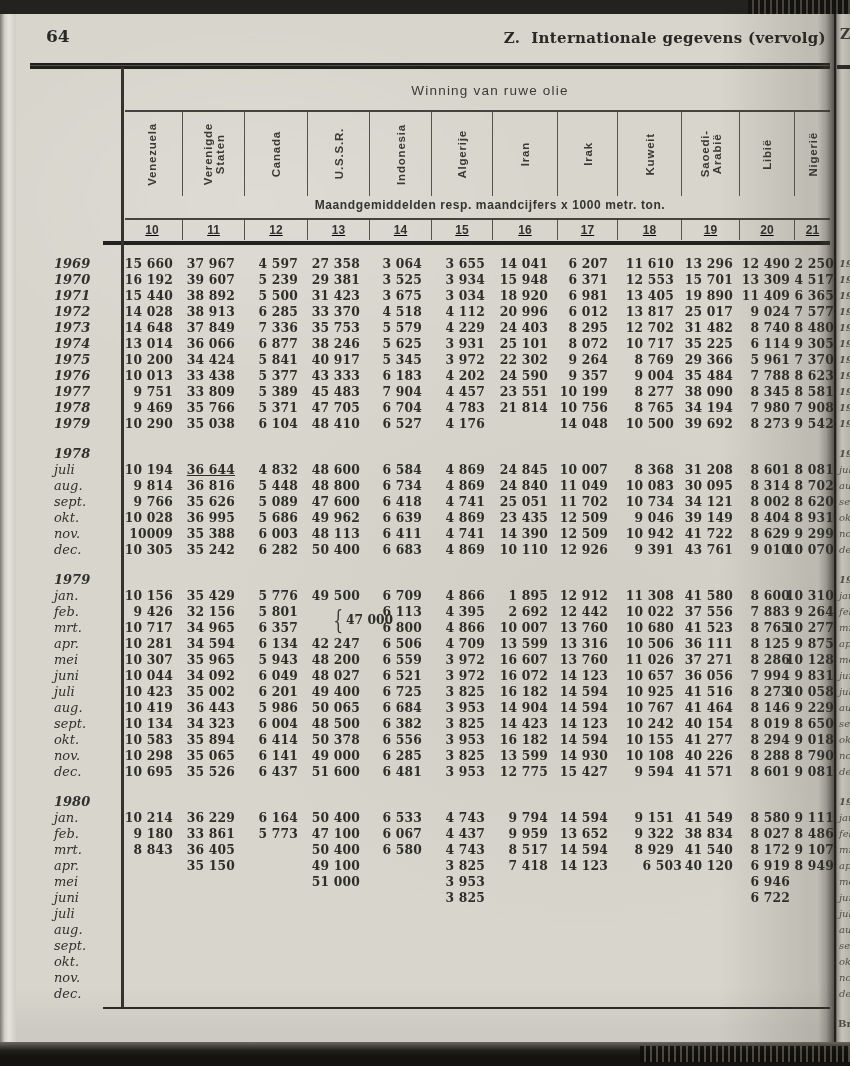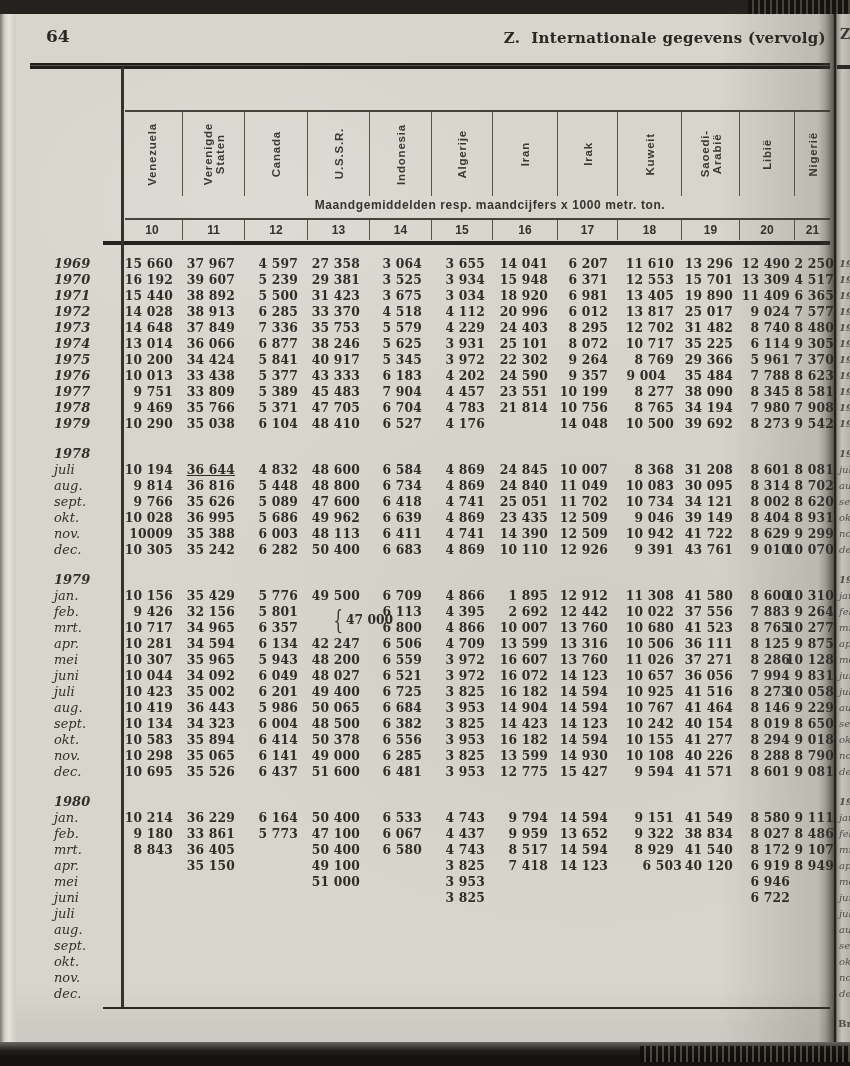--- a/index.html
+++ b/index.html
@@ -39,21 +39,21 @@
   .title-rule{position:absolute;left:125px;top:110px;width:705px;height:2px;background:#45433c;}
   .hdr-band{position:absolute;left:122px;top:112px;width:708px;height:84px;display:flex;}
   .hcell{box-sizing:border-box;height:84px;display:flex;align-items:center;justify-content:center;
      border-right:1px solid #565349;}
   .hcell:last-child{border-right:none;}
   .vlabel{writing-mode:vertical-rl;transform:rotate(180deg);white-space:pre-line;text-align:center;
      font:600 11.5px/12px "Liberation Sans",sans-serif;letter-spacing:.8px;color:#3a3933;}
   .unit-note{position:absolute;left:122px;top:198px;width:708px;text-align:center;padding-left:28px;
      box-sizing:border-box;font:600 12px "Liberation Sans",sans-serif;letter-spacing:.6px;color:#35342f;}
   .unit-rule{position:absolute;left:125px;top:218px;width:705px;height:1.5px;background:#45433c;}
-  .num-row{position:absolute;left:122px;top:220px;width:708px;height:20px;display:flex;}
+  .num-row{position:absolute;left:122px;top:220px;width:708px;height:20px;display:flex;text-decoration:underline;}
   .ncell{box-sizing:border-box;text-align:center;font:600 12px/20px "Liberation Sans",sans-serif;
      color:#33322d;border-right:1px solid #565349;}
   .ncell:last-child{border-right:none;}
   .thick-rule{position:absolute;left:103px;top:241px;width:727px;height:4px;background:#23221e;}
   .vline{position:absolute;left:121px;top:67px;width:2.5px;height:941px;background:#34332d;}
   .bottom-rule{position:absolute;left:103px;top:1007px;width:727px;height:2px;background:#2b2a25;}
   .source{position:absolute;left:56px;top:1020px;font:600 14.5px "DejaVu Serif",serif;
      letter-spacing:.4px;color:#26251f;}
   
   .tbody{position:absolute;left:40px;top:248px;width:790px;}
@@ -87,20 +87,21 @@
     <div class="paper-tex"></div>
   </div>
   <div class="top-bar"></div>
   <div class="hatch-top"></div>
   <div class="left-edge"></div>
 
   <div class="pageno">64</div>
   <div class="sechdr">Z.  Internationale gegevens (vervolg)</div>
   <div class="dbl-rule"></div>
 
+  <div class="tbl-title">Winning van ruwe olie</div>
   <div class="title-rule"></div>
   <div class="hdr-band">
       <div class="hcell" style="width: 61px;">
         <div class="vlabel">Venezuela</div>
       </div>
       <div class="hcell" style="width: 62px;">
         <div class="vlabel">Verenigde
 Staten</div>
       </div>
       <div class="hcell" style="width: 63px;">
@@ -449,21 +450,21 @@
           <div class="cell" style="width: 61px;">
             <div class="num" style="right: 8px;">4 202</div>
           </div>
           <div class="cell" style="width: 65px;">
             <div class="num" style="right: 10px;">24 590</div>
           </div>
           <div class="cell" style="width: 60px;">
             <div class="num" style="right: 10px;">9 357</div>
           </div>
           <div class="cell" style="width: 64px;">
-            <div class="num" style="right: 16px;">9 004</div>
+            <div class="num" style="right: 8px;">9 004</div>
           </div>
           <div class="cell" style="width: 58px;">
             <div class="num" style="right: 7px;">35 484</div>
           </div>
           <div class="cell" style="width: 55px;">
             <div class="num" style="right: 5px;">7 788</div>
           </div>
           <div class="cell" style="width: 35px;">
             <div class="num" style="right: -4px;">8 623</div>
           </div>

